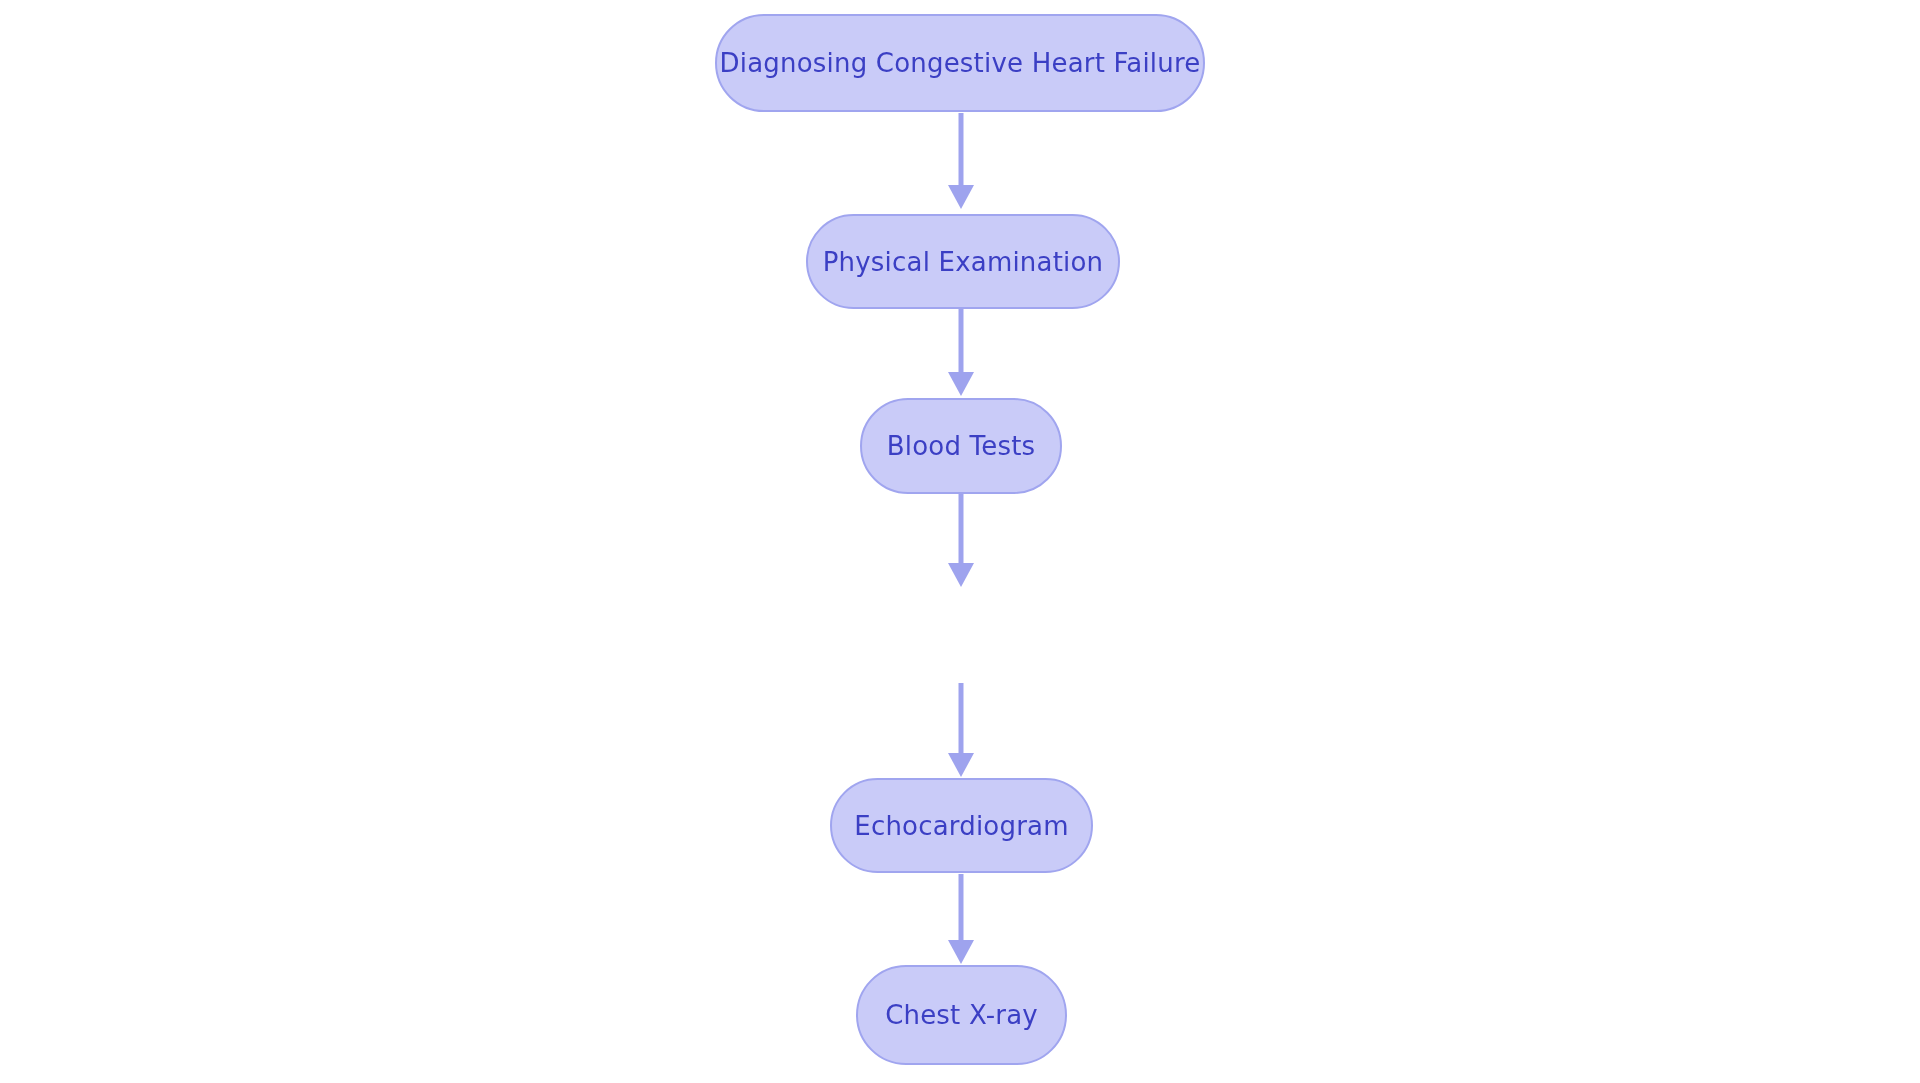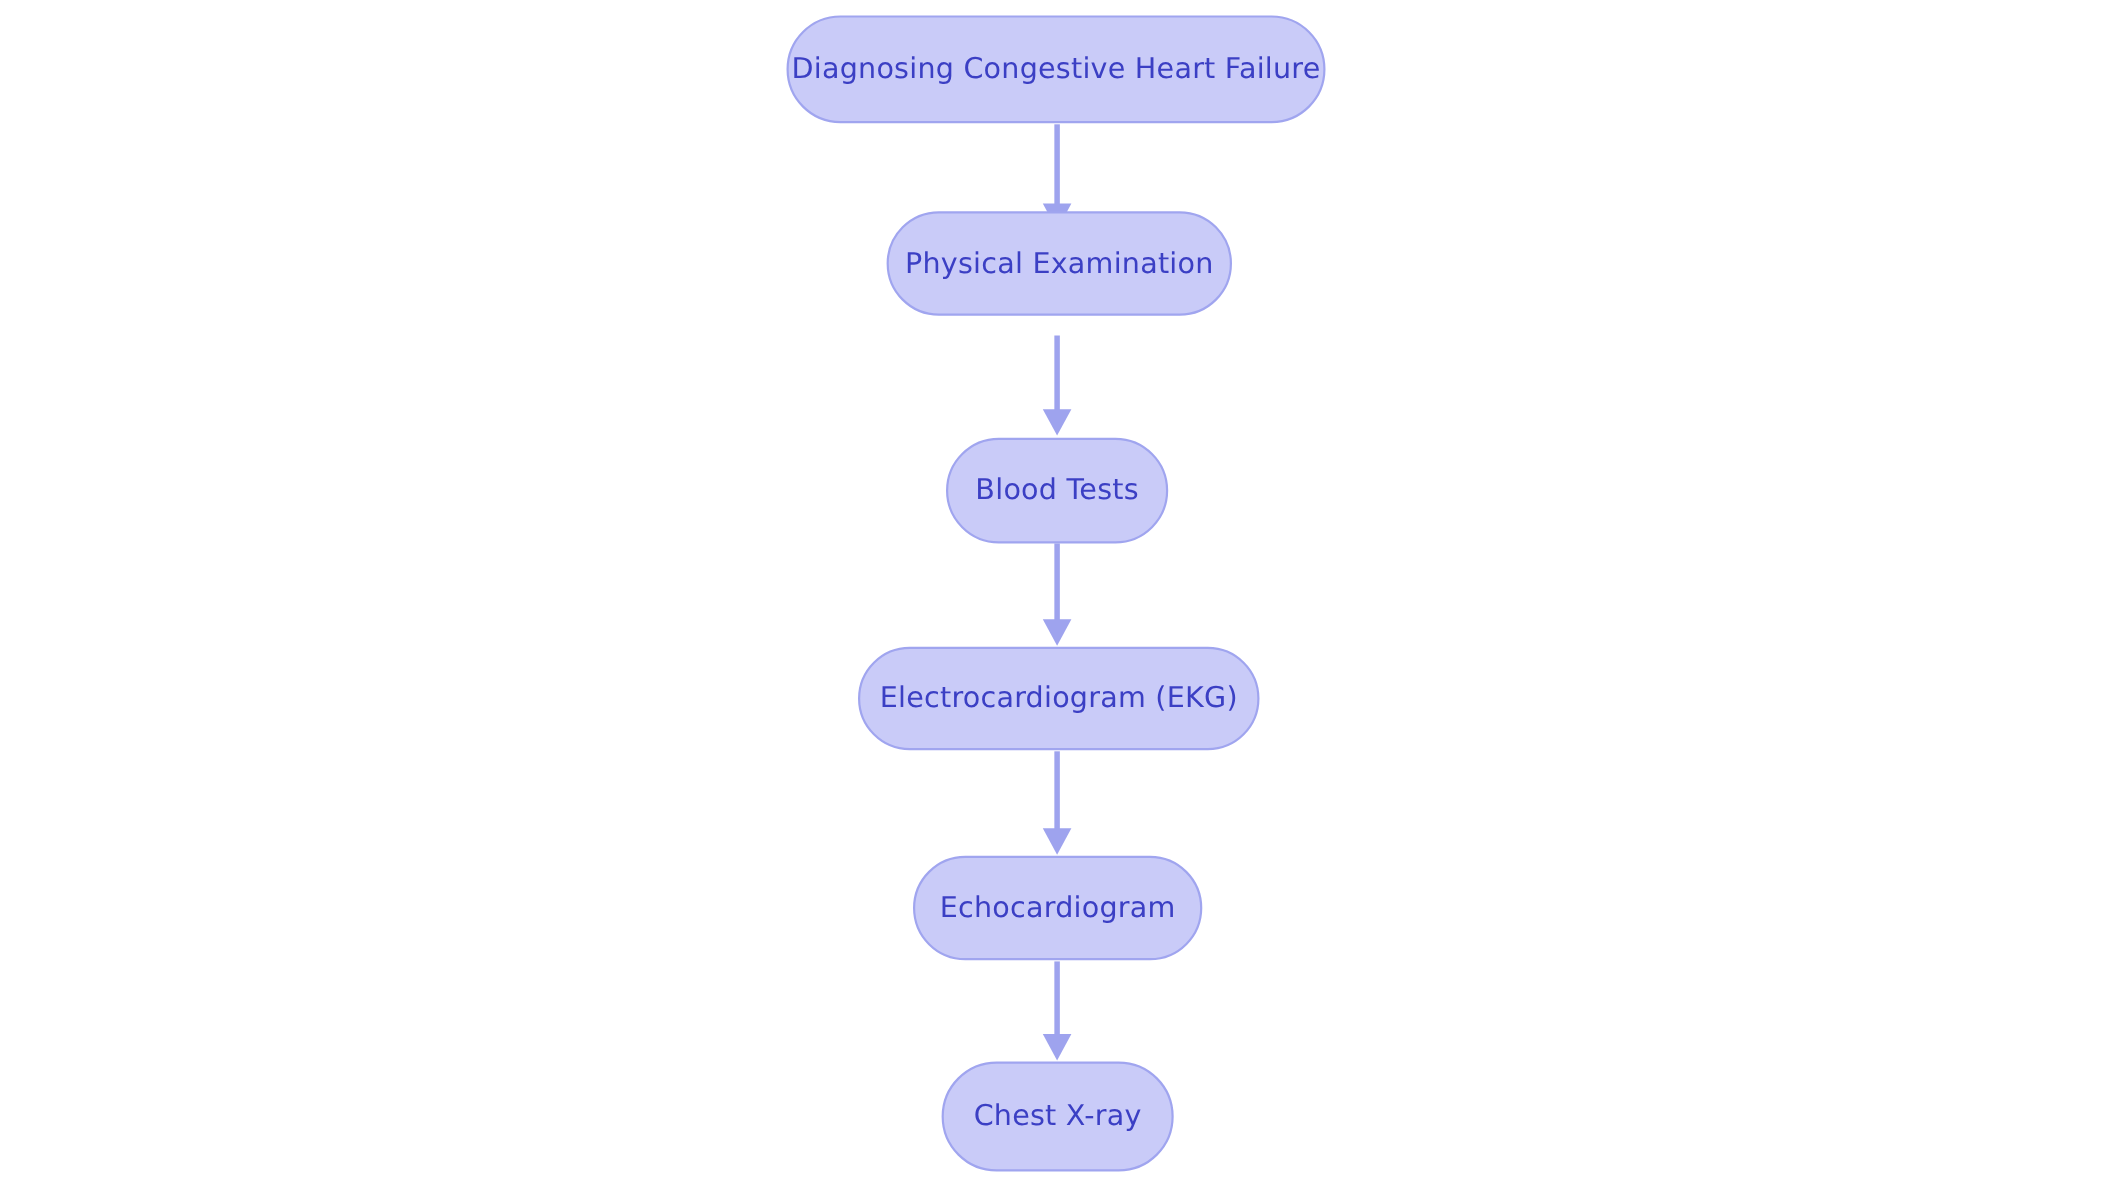--- a/index.html
+++ b/index.html
@@ -33,21 +33,21 @@
     border-radius: 60px;
     color: var(--node-text);
     font-size: 26px;
     font-weight: 400;
     letter-spacing: 0.2px;
     text-align: center;
     white-space: nowrap;
   }
   
   .n0 { left: 715px; top: 14px;  width: 490px; height: 98px;  }
-  .n1 { left: 806px; top: 192px; width: 314px; height: 95px; text-align: center;  }
+  .n1 { left: 806px; top: 214px; width: 314px; height: 95px; text-align: center;  }
   .n2 { left: 860px; top: 398px; width: 202px; height: 96px;  }
   .n3 { left: 780px; top: 588px; width: 365px; height: 94px;  }
   .n4 { left: 830px; top: 778px; width: 263px; height: 95px;  }
   .n5 { left: 856px; top: 965px; width: 211px; height: 100px; }
 
   .arrows-layer {
     position: absolute;
     left: 0; top: 0;
     width: 1920px;
     height: 1083px;
@@ -83,19 +83,18 @@
       <polygon class="arrow-head" points="948,940 974,940 961,964"></polygon>
     </g>
   </svg>
 
   <div class="flow-node n0">Diagnosing Congestive Heart Failure</div>
 
   <div class="flow-node n1">Physical Examination</div>
 
   <div class="flow-node n2">Blood Tests</div>
 
-  <div class="flow-node n3">Electrocardiogram (EKG)</div>
 
   <div class="flow-node n5">Chest X-ray</div>
 
   <div class="flow-node n4">Echocardiogram</div>
 
 </div>
 
 </body></html>

